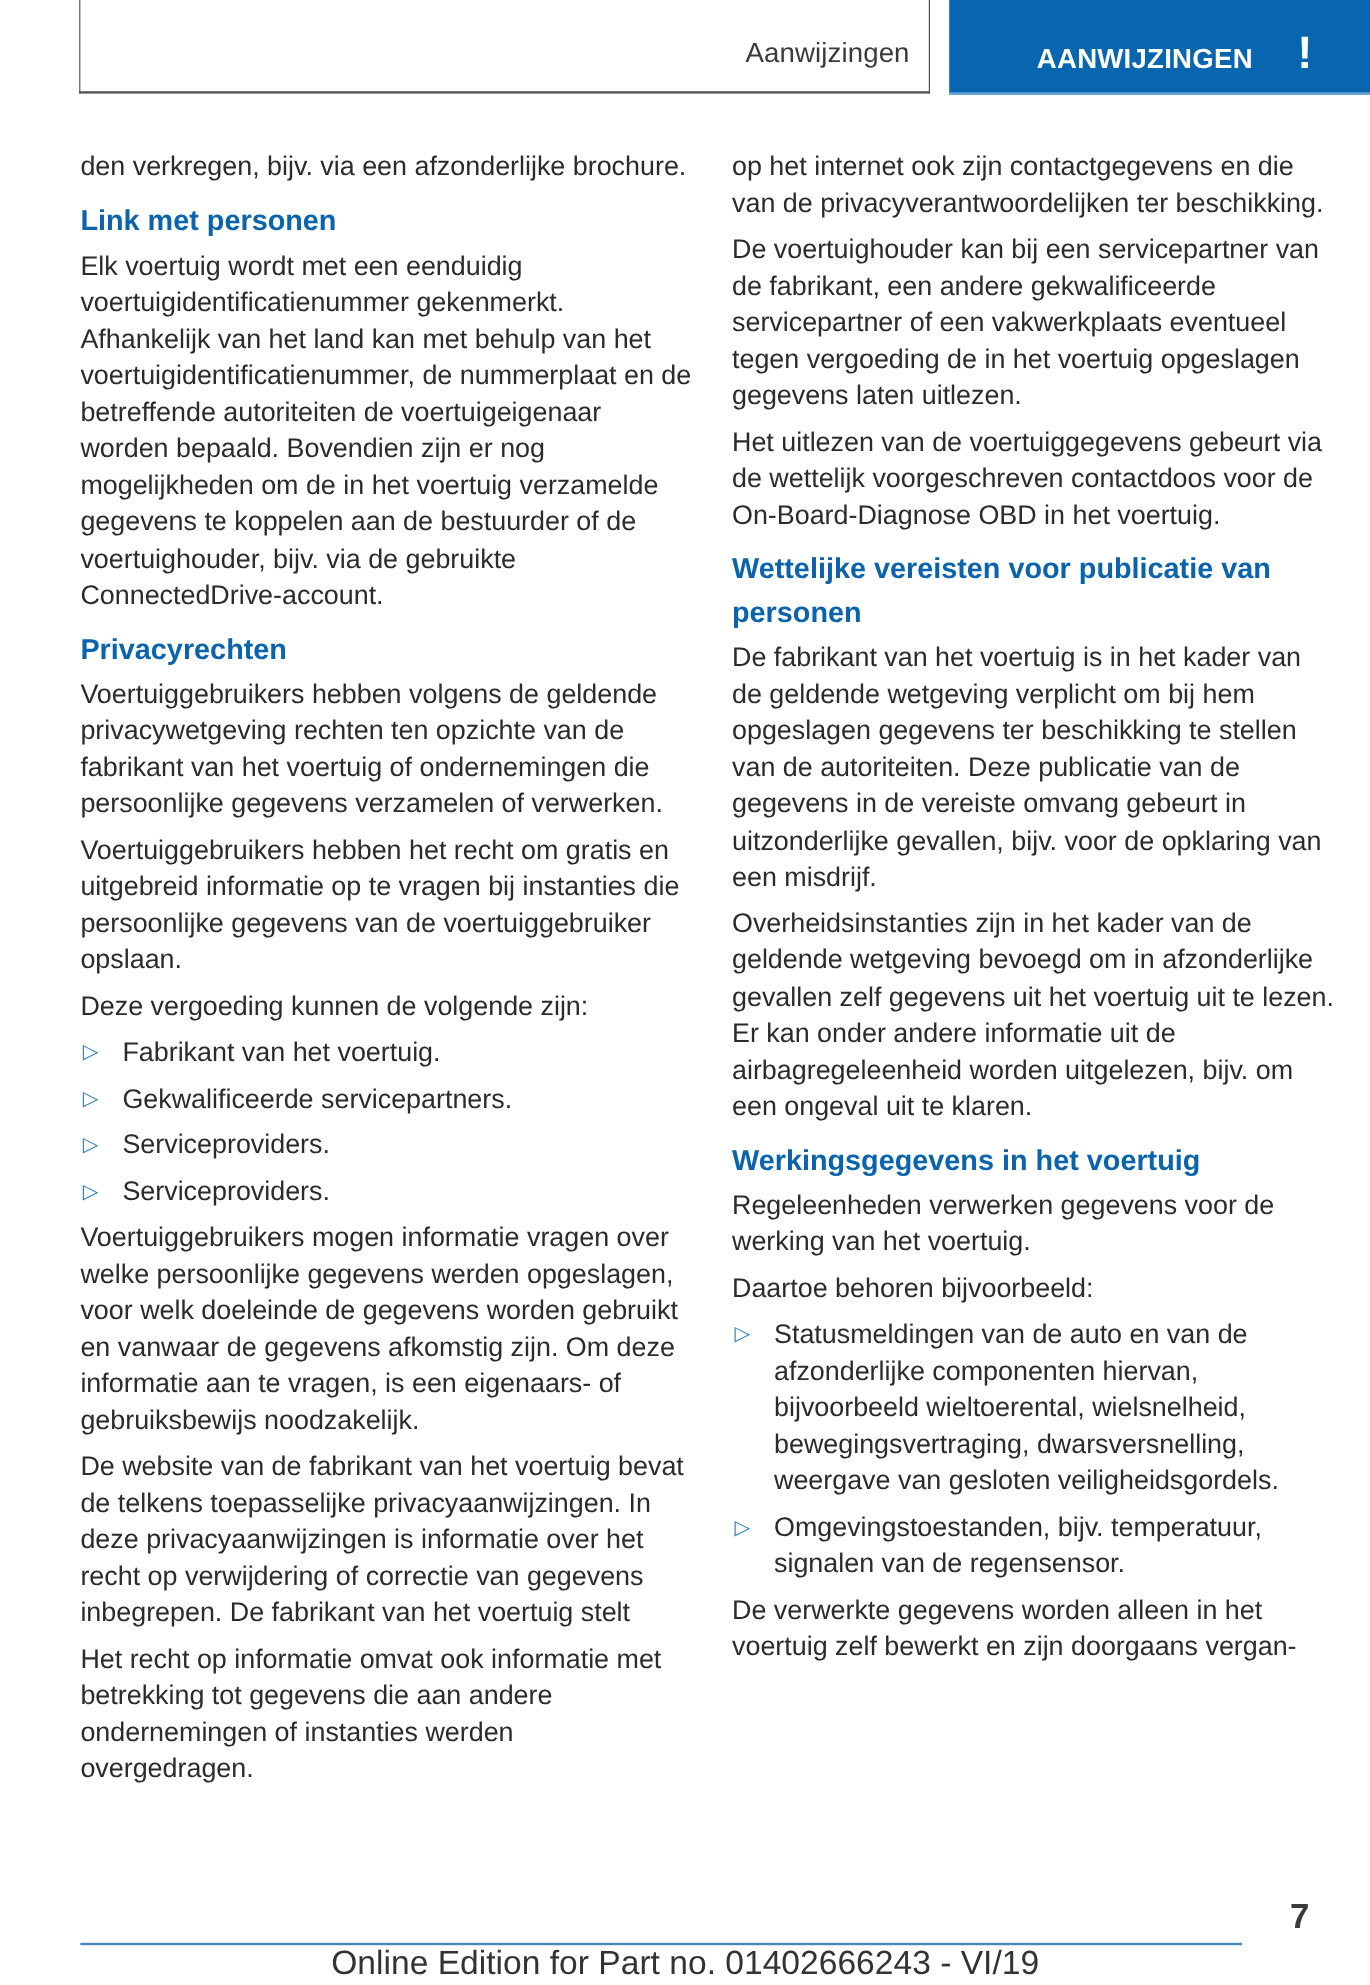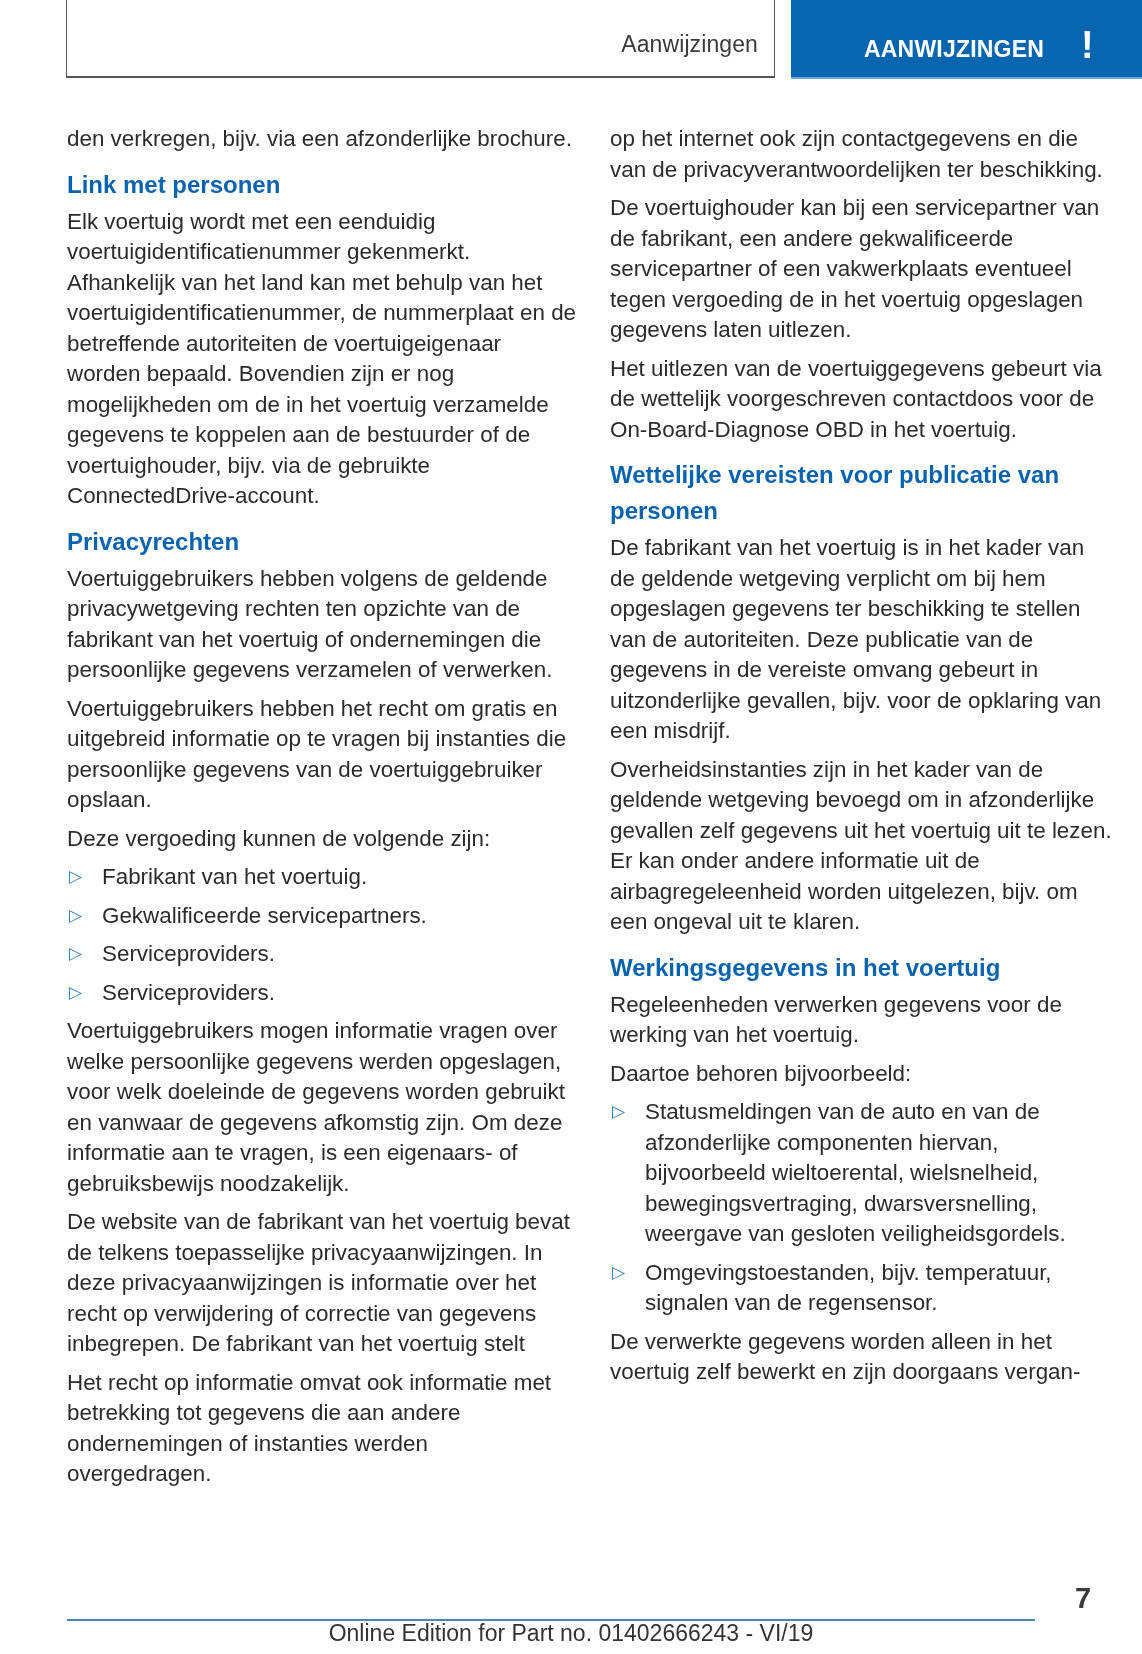--- a/index.html
+++ b/index.html
@@ -52,21 +52,21 @@
   .footer-line {
     position: absolute; left: 67px; top: 1619px; width: 968px; height: 2px;
     background: #4b87b3;
   }
   .page-number {
     position: absolute; left: 1075px; top: 1582px;
     font-size: 29px; font-weight: bold; color: #3b3b3b;
   }
   .edition {
     position: absolute; left: 0; width: 1142px; top: 1620px; text-align: center;
-    font-size: 23px; color: #333;
+    font-size: 28px; color: #333;
   }
 </style>
 </head>
 <body>
 
 <div class="header-box">
   <span class="section-title">Aanwijzingen</span>
 </div>
 <div class="chapter-tab">
   <span class="chapter-label">AANWIJZINGEN</span>

